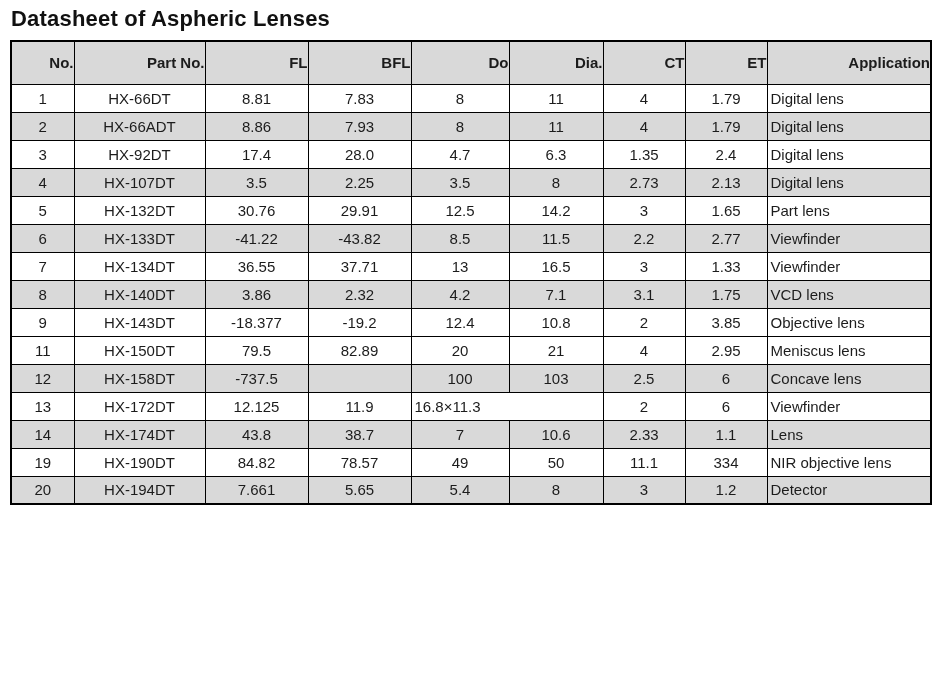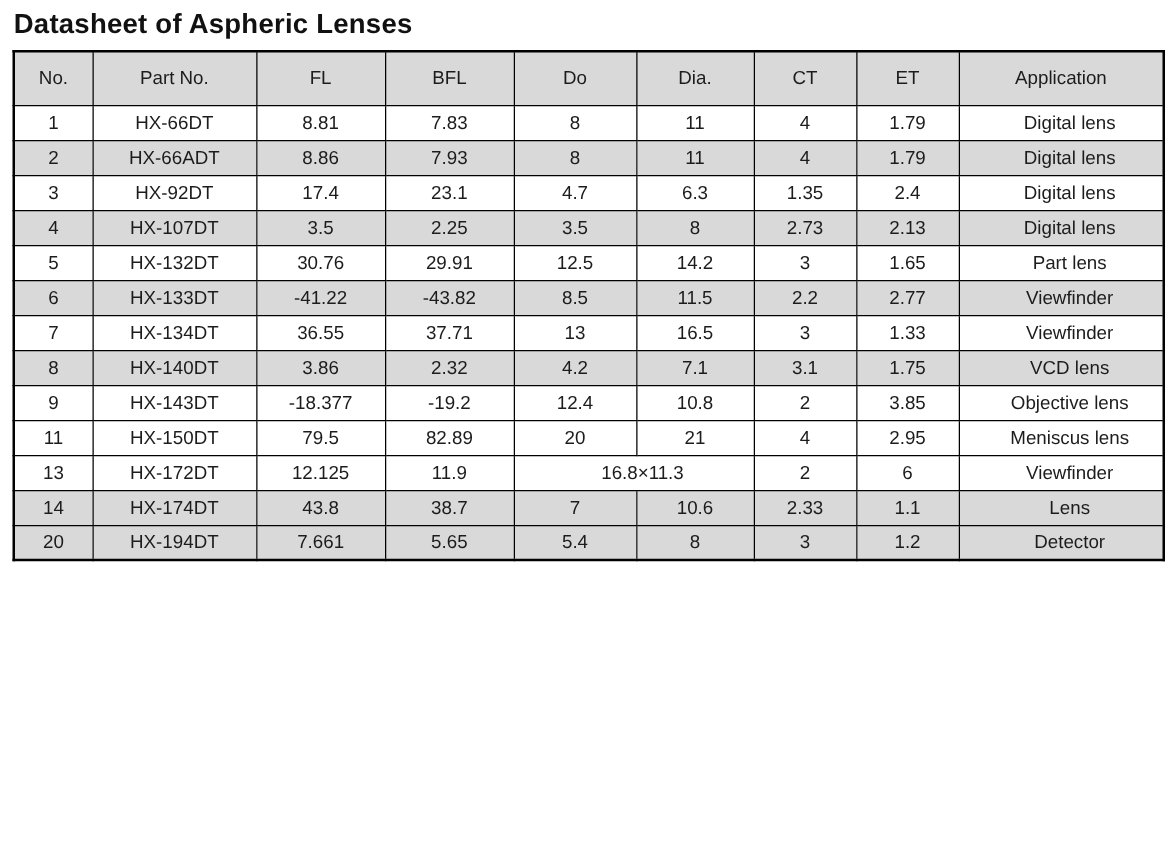--- a/index.html
+++ b/index.html
@@ -21,31 +21,31 @@
     letter-spacing:0.2px;
   }
   table.datasheet{
     margin-left:10px;width:920px;
     border-collapse:collapse;table-layout:fixed;
     border:2px solid var(--border);
   }
   table.datasheet th{
     background:var(--header-bg);
     border:1px solid var(--border);
-    height:43px;font-size:15px;font-weight:400;
-    text-align:center;padding:0;color:var(--text);
+    height:43px;font-size:15px;font-weight:700;
+    text-align:right;padding:0;color:var(--text);
   }
   table.datasheet td{
     border:1px solid var(--border);
     height:28px;font-size:15px;font-weight:400;
     text-align:center;padding:0;color:var(--text);
     white-space:nowrap;overflow:hidden;
   }
   table.datasheet tr.shaded td{background:var(--shade);}
-  table.datasheet td.c-left{text-align:center;padding-left:14px;}
+  table.datasheet td.c-left{text-align:left;padding-left:3px;}
 </style>
 </head>
 <body>
 
 <div class="page">
   <h1 class="title">Datasheet of Aspheric Lenses</h1>
 
   <table class="datasheet">
     <colgroup>
       <col style="width:63px">
@@ -91,21 +91,21 @@
           <td>8</td>
           <td>11</td>
           <td>4</td>
           <td>1.79</td>
           <td class="c-left">Digital lens</td>
         </tr>
         <tr>
           <td>3</td>
           <td>HX-92DT</td>
           <td>17.4</td>
-          <td>23.1</td>
+          <td>28.0</td>
           <td>4.7</td>
           <td>6.3</td>
           <td>1.35</td>
           <td>2.4</td>
           <td class="c-left">Digital lens</td>
         </tr>
         <tr class="shaded">
           <td>4</td>
           <td>HX-107DT</td>
           <td>3.5</td>
@@ -175,20 +175,31 @@
           <td>11</td>
           <td>HX-150DT</td>
           <td>79.5</td>
           <td>82.89</td>
           <td>20</td>
           <td>21</td>
           <td>4</td>
           <td>2.95</td>
           <td class="c-left">Meniscus lens</td>
         </tr>
+        <tr class="shaded">
+          <td>12</td>
+          <td>HX-158DT</td>
+          <td>-737.5</td>
+          <td></td>
+          <td>100</td>
+          <td>103</td>
+          <td>2.5</td>
+          <td>6</td>
+          <td class="c-left">Concave lens</td>
+        </tr>
         <tr>
           <td>13</td>
           <td>HX-172DT</td>
           <td>12.125</td>
           <td>11.9</td>
           <td colspan="2" class="c-left">16.8×11.3</td>
           <td>2</td>
           <td>6</td>
           <td class="c-left">Viewfinder</td>
         </tr>
@@ -196,20 +207,31 @@
           <td>14</td>
           <td>HX-174DT</td>
           <td>43.8</td>
           <td>38.7</td>
           <td>7</td>
           <td>10.6</td>
           <td>2.33</td>
           <td>1.1</td>
           <td class="c-left">Lens</td>
         </tr>
+        <tr>
+          <td>19</td>
+          <td>HX-190DT</td>
+          <td>84.82</td>
+          <td>78.57</td>
+          <td>49</td>
+          <td>50</td>
+          <td>11.1</td>
+          <td>334</td>
+          <td class="c-left">NIR objective lens</td>
+        </tr>
         <tr class="shaded">
           <td>20</td>
           <td>HX-194DT</td>
           <td>7.661</td>
           <td>5.65</td>
           <td>5.4</td>
           <td>8</td>
           <td>3</td>
           <td>1.2</td>
           <td class="c-left">Detector</td>

